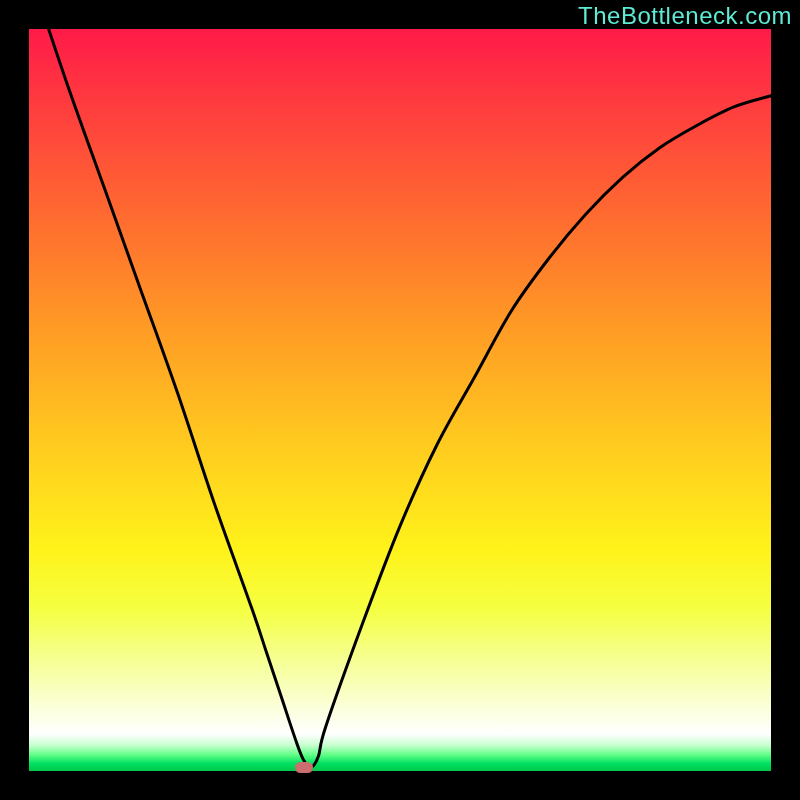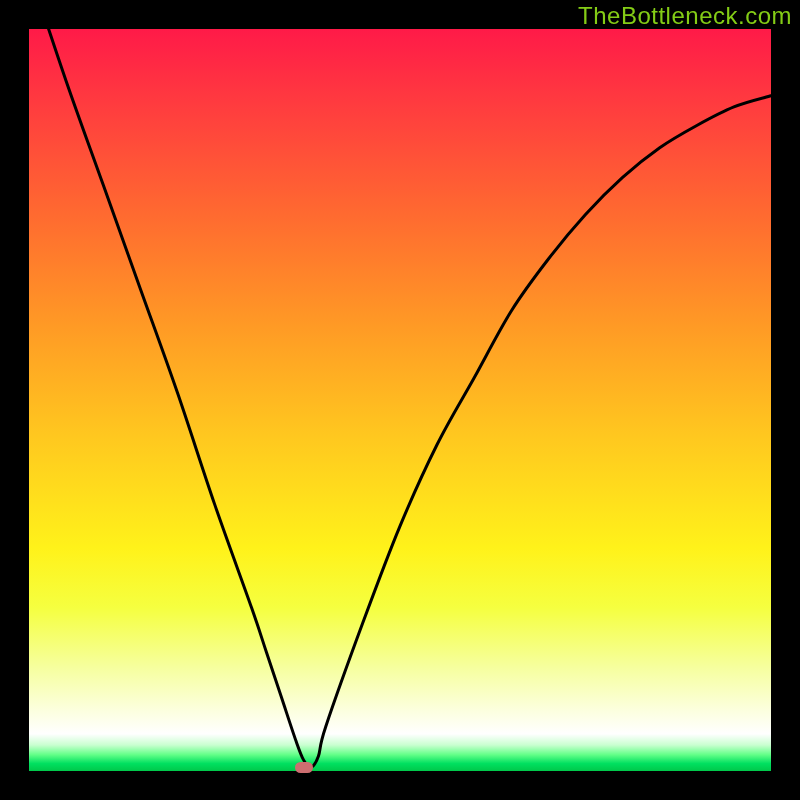--- a/index.html
+++ b/index.html
@@ -39,21 +39,21 @@
       #c9ffd0 96.5%,
       #63ff88 97.8%,
       #00e060 99%,
       #00c84a 100%
     );
   }
   .watermark {
     position: absolute;
     top: 2px;
     right: 8px;
-    color: #84cc16;
+    color: #5eead4;
     font-size: 24px;
     letter-spacing: 0.5px;
     font-weight: 400;
     user-select: none;
   }
   svg.curve {
     position: absolute;
     left: 0;
     top: 0;
     width: 742px;

